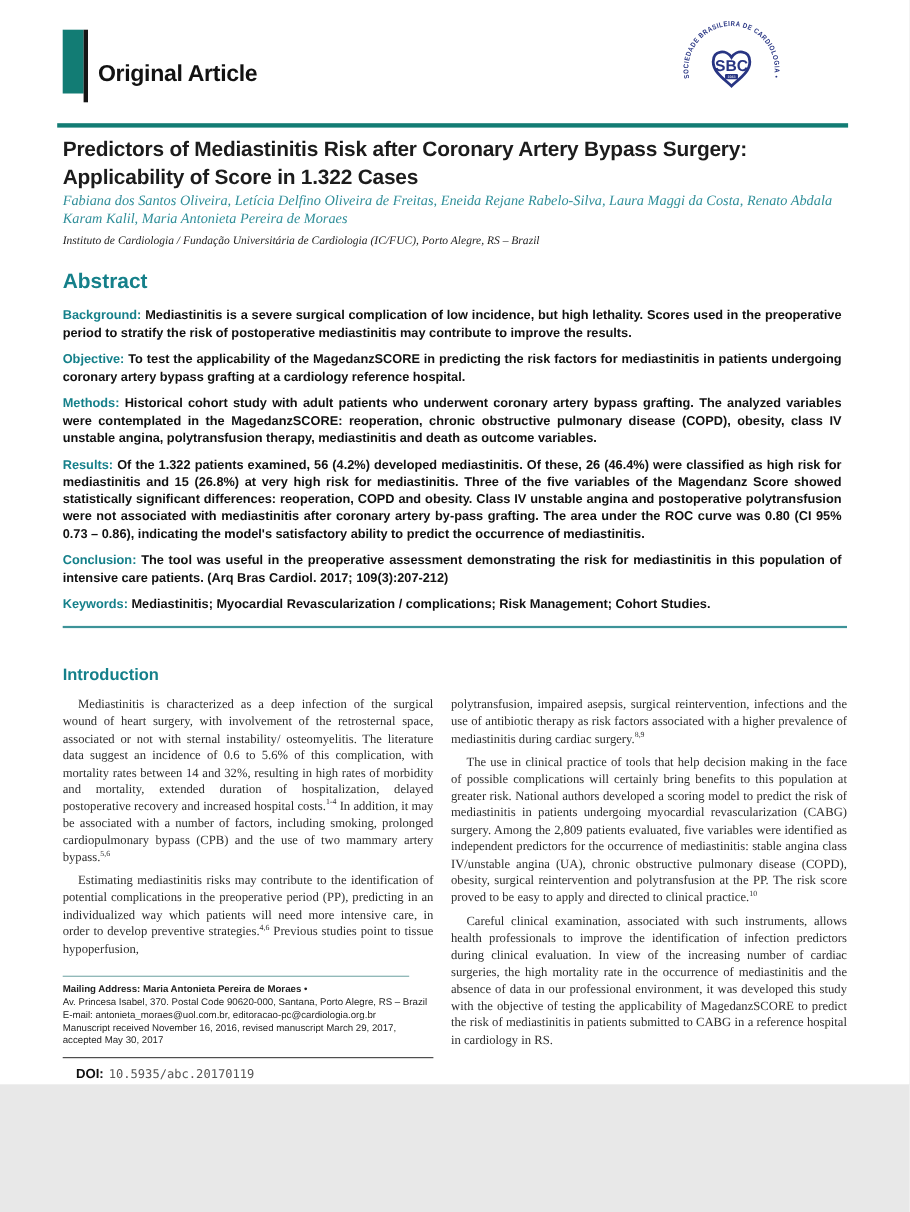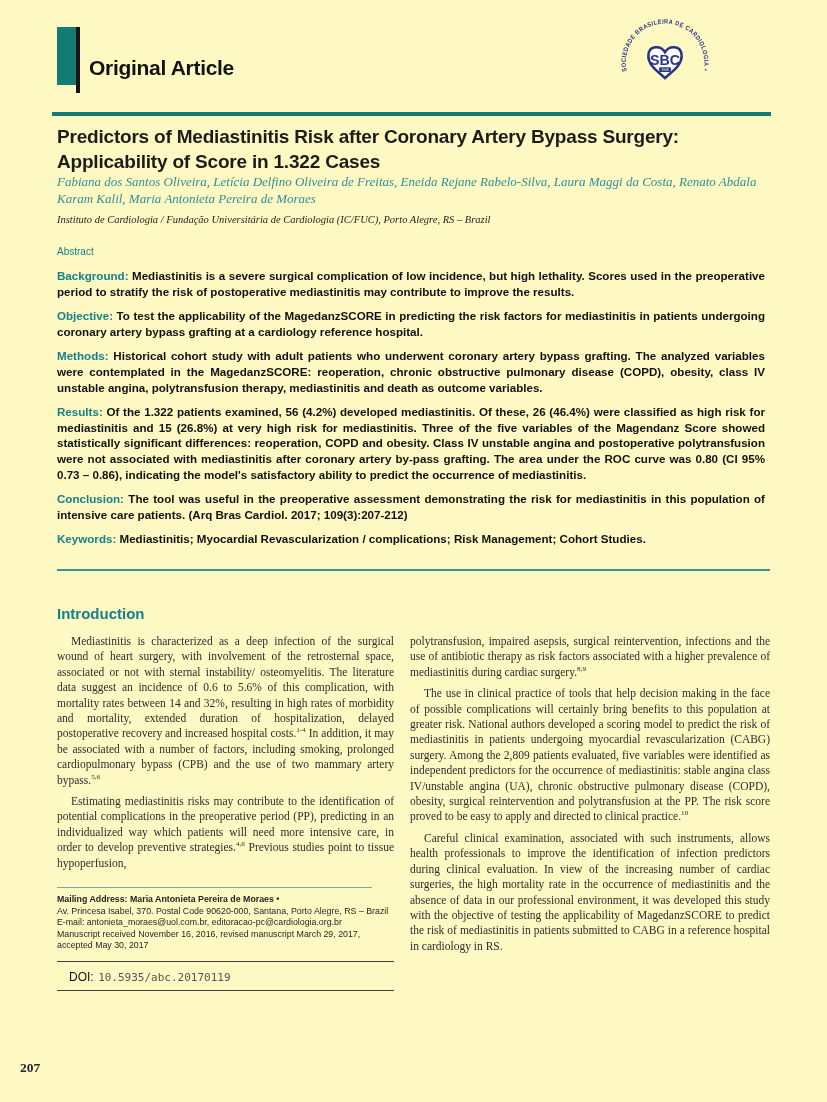--- a/index.html
+++ b/index.html
@@ -1,16 +1,16 @@
 <!DOCTYPE html>
 <html><head>
 <meta charset="utf-8">
 <style>
   html,body{margin:0;padding:0;background:#e8e8e8;}
-  .page{position:relative;width:827px;height:1102px;background:#fef9c3;margin:0 auto;
+  .page{position:relative;width:827px;height:986px;background:#ffffff;margin:0 auto;
         font-family:"Liberation Sans",sans-serif;overflow:hidden;}
 
   
   .bar-teal{position:absolute;left:57px;top:27px;width:19px;height:58px;background:#127c74;}
   .bar-black{position:absolute;left:76px;top:27px;width:4px;height:66px;background:#151515;}
   .article-type{position:absolute;left:89px;top:56px;margin:0;font-size:21px;font-weight:bold;
                 color:#121212;letter-spacing:-0.3px;}
   .logo{position:absolute;left:616px;top:12px;}
   .rule-thick{position:absolute;left:52px;top:112px;width:719px;height:4px;background:#127c74;}
 
@@ -18,21 +18,21 @@
   .title{position:absolute;left:57px;top:124px;width:705px;margin:0;font-size:19px;line-height:25px;
          font-weight:bold;color:#1c1c1c;letter-spacing:-0.2px;}
   .authors{position:absolute;left:57px;top:174px;width:705px;margin:0;
            font-family:"Liberation Serif",serif;font-style:italic;font-size:13px;line-height:16.5px;
            color:#2f8e99;}
   .affiliation{position:absolute;left:57px;top:214px;width:705px;margin:0;
                font-family:"Liberation Serif",serif;font-style:italic;font-size:10.5px;color:#1e1e1e;}
 
   
   .abstract{position:absolute;left:57px;top:246px;width:713px;}
-  .abstract h3{margin:0 0 11px 0;font-size:10px;font-weight:normal;color:#15808a;}
+  .abstract h3{margin:0 0 11px 0;font-size:19px;font-weight:bold;color:#15808a;}
   .abstract p{margin:0 5px 9px 0;font-size:11.6px;line-height:15.6px;font-weight:bold;color:#111;
               text-align:justify;}
   .abstract .label{color:#15808a;}
 
   .rule-thin{position:absolute;left:57px;top:569px;width:713px;height:2px;background:#3d9398;}
 
   
   .intro-heading{position:absolute;left:57px;top:605px;margin:0;font-size:15px;font-weight:bold;
                  color:#15808a;}
   .columns{position:absolute;left:57px;top:634px;width:713px;display:flex;gap:16px;}
@@ -44,21 +44,21 @@
   .columns sup{font-size:62%;line-height:0;vertical-align:super;}
 
   
   .footnote{margin-top:16px;}
   .fn-rule{width:315px;height:1px;background:#78a8a8;margin-bottom:6px;}
   .footnote p{margin:0;font-family:"Liberation Sans",sans-serif;font-size:8.8px;line-height:11.6px;
               color:#1f1f1f;text-align:left;text-indent:0;}
   .footnote p.fn-bold{font-weight:bold;}
   .doi-box{margin-top:9px;border-top:1.4px solid #3c3c3c;border-bottom:1.4px solid #3c3c3c;
            padding:5px 0 5px 12px;width:337px;box-sizing:border-box;}
-  .doi-label{font-size:12px;font-weight:normal;color:#111;}
+  .doi-label{font-size:12px;font-weight:bold;color:#111;}
   .doi-value{font-family:"DejaVu Sans Mono",monospace;font-size:11px;color:#555;}
 
   .page-number{position:absolute;left:20px;top:1060px;font-family:"Liberation Serif",serif;
                font-size:13.5px;font-weight:bold;color:#232735;}
 </style>
 </head>
 <body>
 
 <div class="page">
 

